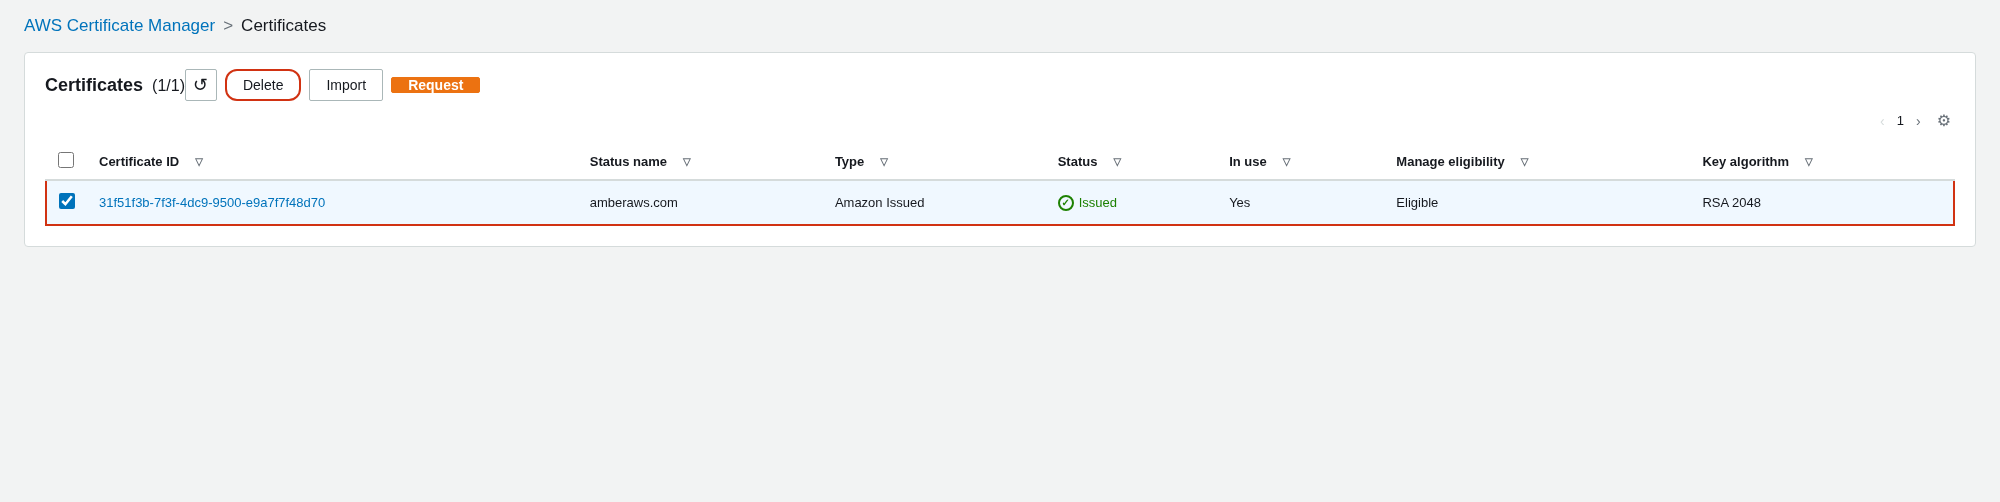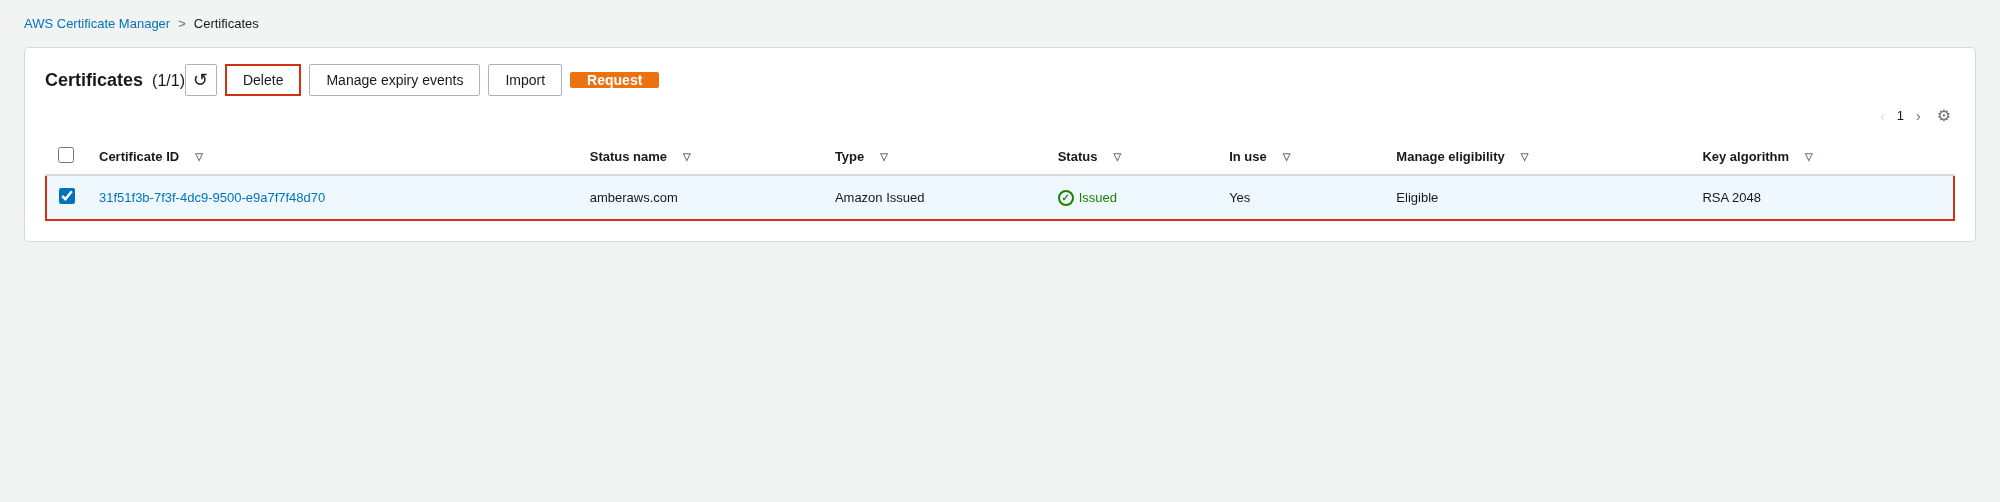--- a/index.html
+++ b/index.html
@@ -11,21 +11,21 @@
     }
     .page-wrapper {
       padding: 16px 24px;
       min-height: 502px;
     }
     .breadcrumb {
       display: flex;
       align-items: center;
       gap: 8px;
       margin-bottom: 16px;
-      font-size: 13px;
+      font-size: 17px;
     }
     .breadcrumb a {
       color: #0073bb;
       text-decoration: none;
     }
     .breadcrumb-sep {
       color: #687078;
     }
     .breadcrumb-current {
       color: #16191f;
@@ -74,21 +74,21 @@
       font-size: 14px;
       color: #16191f;
       height: 32px;
       display: flex;
       align-items: center;
       white-space: nowrap;
     }
     .btn-delete {
       background: #fff;
       border: 2px solid #d13212;
-      border-radius: 0;
+      border-radius: 12px;
       padding: 5px 16px;
       cursor: pointer;
       font-size: 14px;
       color: #16191f;
       height: 32px;
       display: flex;
       align-items: center;
       white-space: nowrap;
     }
     .btn-primary {
@@ -222,21 +222,20 @@
         <span class="panel-title">
           <span>Certificates</span>
           <span style="font-weight:400; font-size:16px; margin-left:4px;">(1/1)</span>
         </span>
       </div>
       <div class="toolbar">
         <button class="btn-icon" title="Refresh">
           <span style="font-size:18px; display:inline-block; transform:scaleX(-1);">↻</span>
         </button>
         <button class="btn-delete">Delete</button>
-        <button class="btn-default">Manage expiry events</button>
         <button class="btn-default">Import</button>
         <button class="btn-primary">Request</button>
       </div>
     </div>
 
     <div class="pagination-row">
       <button class="pagination-btn" disabled="">‹</button>
       <span class="page-num">1</span>
       <button class="pagination-btn">›</button>
       <button class="settings-icon-btn">⚙</button>

